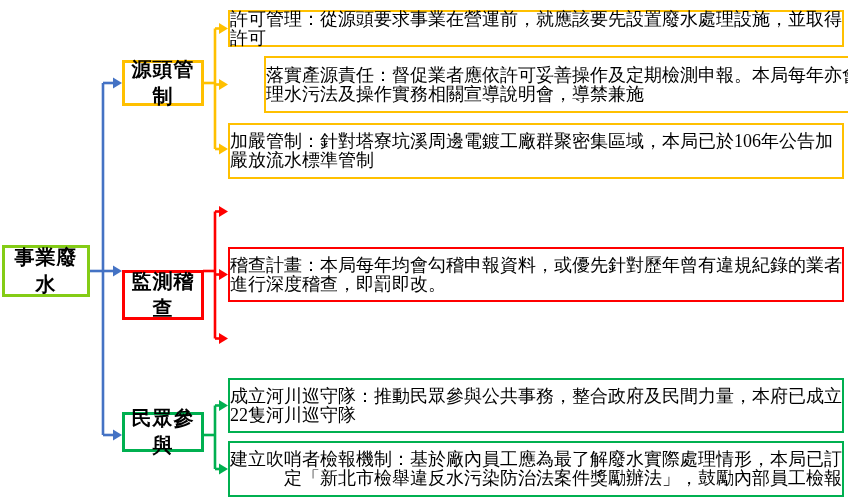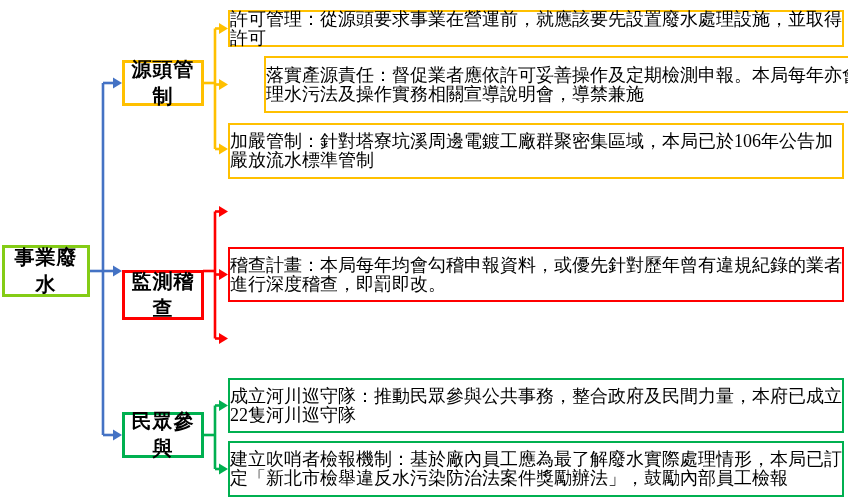--- a/index.html
+++ b/index.html
@@ -28,40 +28,40 @@
   }
   .root{
     left:2px;top:245px;width:88px;height:52px;
     border:3px solid #84cc16;
   }
   .cat{
     left:122px;width:82px;
   }
   .cat-yellow{top:60px;height:46px;border:3px solid #FFC000;}
   .cat-red{top:246px;height:50px;border:3px solid #FF0000;margin-top:24px;}
-  .cat-green{top:412px;height:46px;border:3px solid #00B050;}
+  .cat-green{top:412px;height:40px;border:3px solid #00B050;}
   .leaf{
     left:228px;width:616px;
     font-size:18px;
     line-height:19px;
     justify-content:flex-start;
     text-align:left;
     padding:0 0;
   }
   .leaf-yellow{border:2.5px solid #FFC000;}
   .leaf-red{border:2.5px solid #FF0000;}
   .leaf-green{border:2.5px solid #00B050;}
   .y1{top:10px;height:37px;}
   .y2{top:56px;height:57px;margin-left:36px;}
   .y3{top:123px;height:56px;}
   .r1{top:184px;height:55px;}
   .r2{top:247px;height:55px;}
   .r3{top:311px;height:55px;}
   .g1{top:378px;height:55px;}
-  .g2{top:441px;height:56px;}
+  .g2{top:441px;height:56px;text-align:right;}
 </style>
 </head>
 <body>
 
 <div class="stage">
 
   <svg class="connectors" viewBox="0 0 848 500" xmlns="http://www.w3.org/2000/svg">
 
     <g stroke="#4472C4" stroke-width="2.6" fill="#4472C4">
       <line x1="90" y1="271" x2="113" y2="271"></line>

